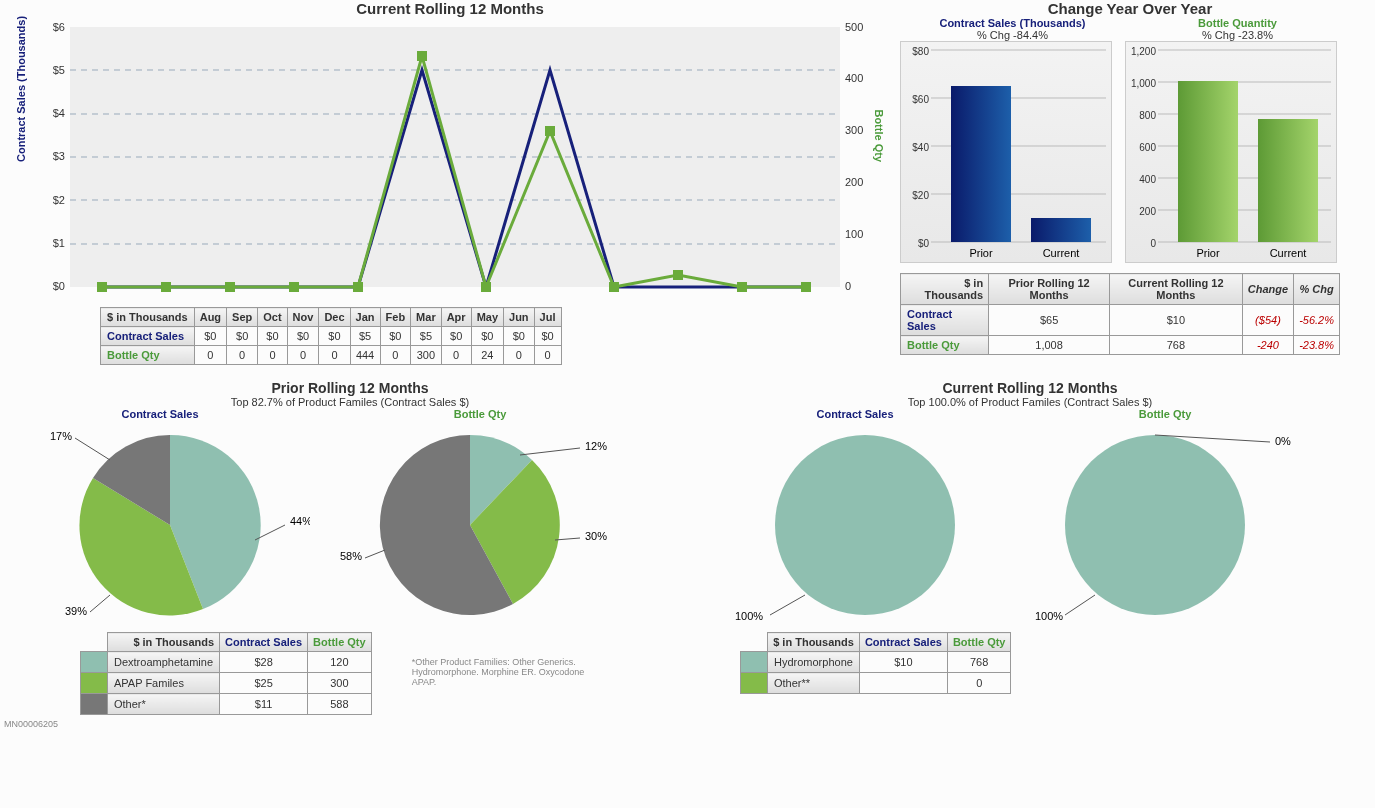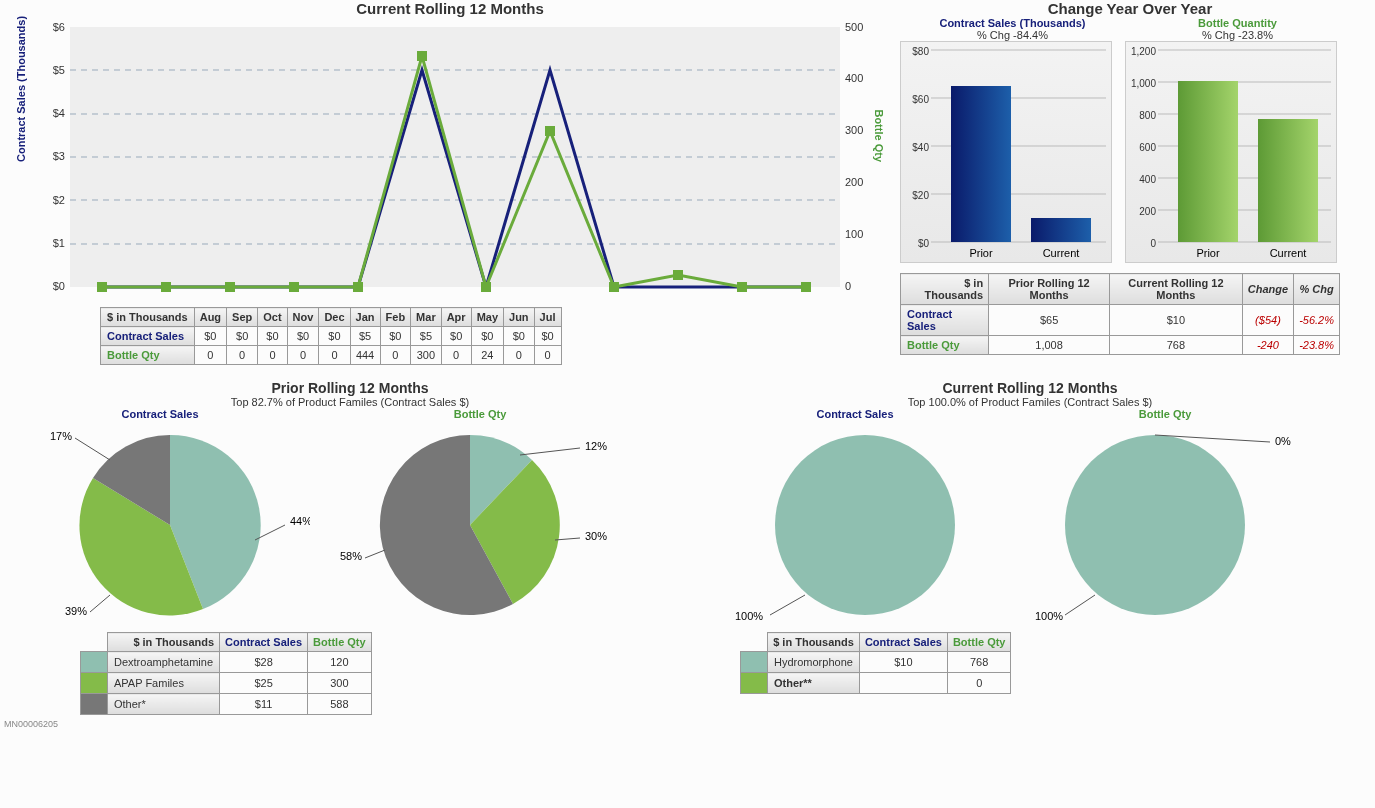--- a/index.html
+++ b/index.html
@@ -294,20 +294,22 @@
          <td class="num">300</td>
        </tr>
             <tr>
          <td class="swatch" style="background:#777;border:1px solid #999"></td>
          <td class="rhdr" style="font-weight:normal">Other*</td>
          <td class="num">$11</td>
          <td class="num">588</td>
        </tr>
           </tbody>
       </table>
+      <div class="foot" style="margin:25px 0 0 40px;width:180px">*Other Product Families:
+Other Generics. Hydromorphone. Morphine ER. Oxycodone APAP.</div>
     </div>
   </div>
 
   <div style="width:660px">
     <div class="title" style="font-size:14px">Current Rolling 12 Months</div>
     <div class="sub">Top 100.0% of Product Familes (Contract Sales $)</div>
     <div class="row">
       <div style="width:310px;text-align:center">
         <div class="navy" style="font-weight:bold">Contract Sales</div>
         <svg width="300" height="210">
@@ -339,21 +341,21 @@
         </tbody>
           <tbody id="curr-pie-rows">
             <tr>
          <td class="swatch" style="background:#8fbfb0;border:1px solid #999"></td>
          <td class="rhdr" style="font-weight:normal">Hydromorphone</td>
          <td class="num">$10</td>
          <td class="num">768</td>
        </tr>
             <tr>
          <td class="swatch" style="background:#84bb49;border:1px solid #999"></td>
-         <td class="rhdr" style="font-weight:bold">Other**</td>
+         <td class="rhdr" style="font-weight:normal">Other**</td>
          <td class="num"></td>
          <td class="num">0</td>
        </tr>
           </tbody>
       </table>
     </div>
   </div>
 </div>
 
 <div class="foot" style="margin:4px 0 8px 4px">MN00006205</div>

